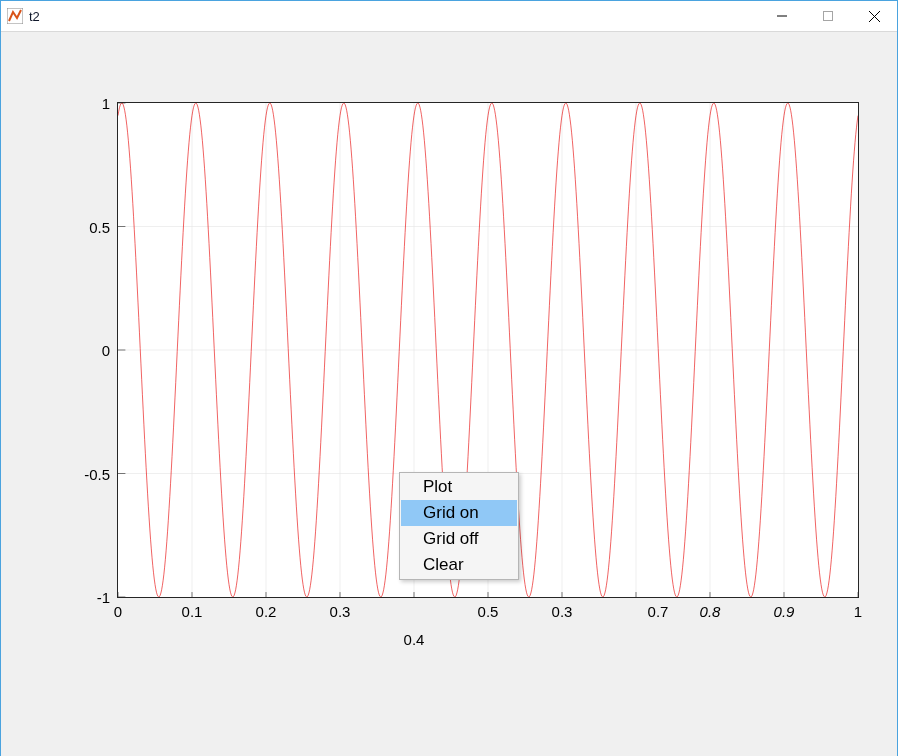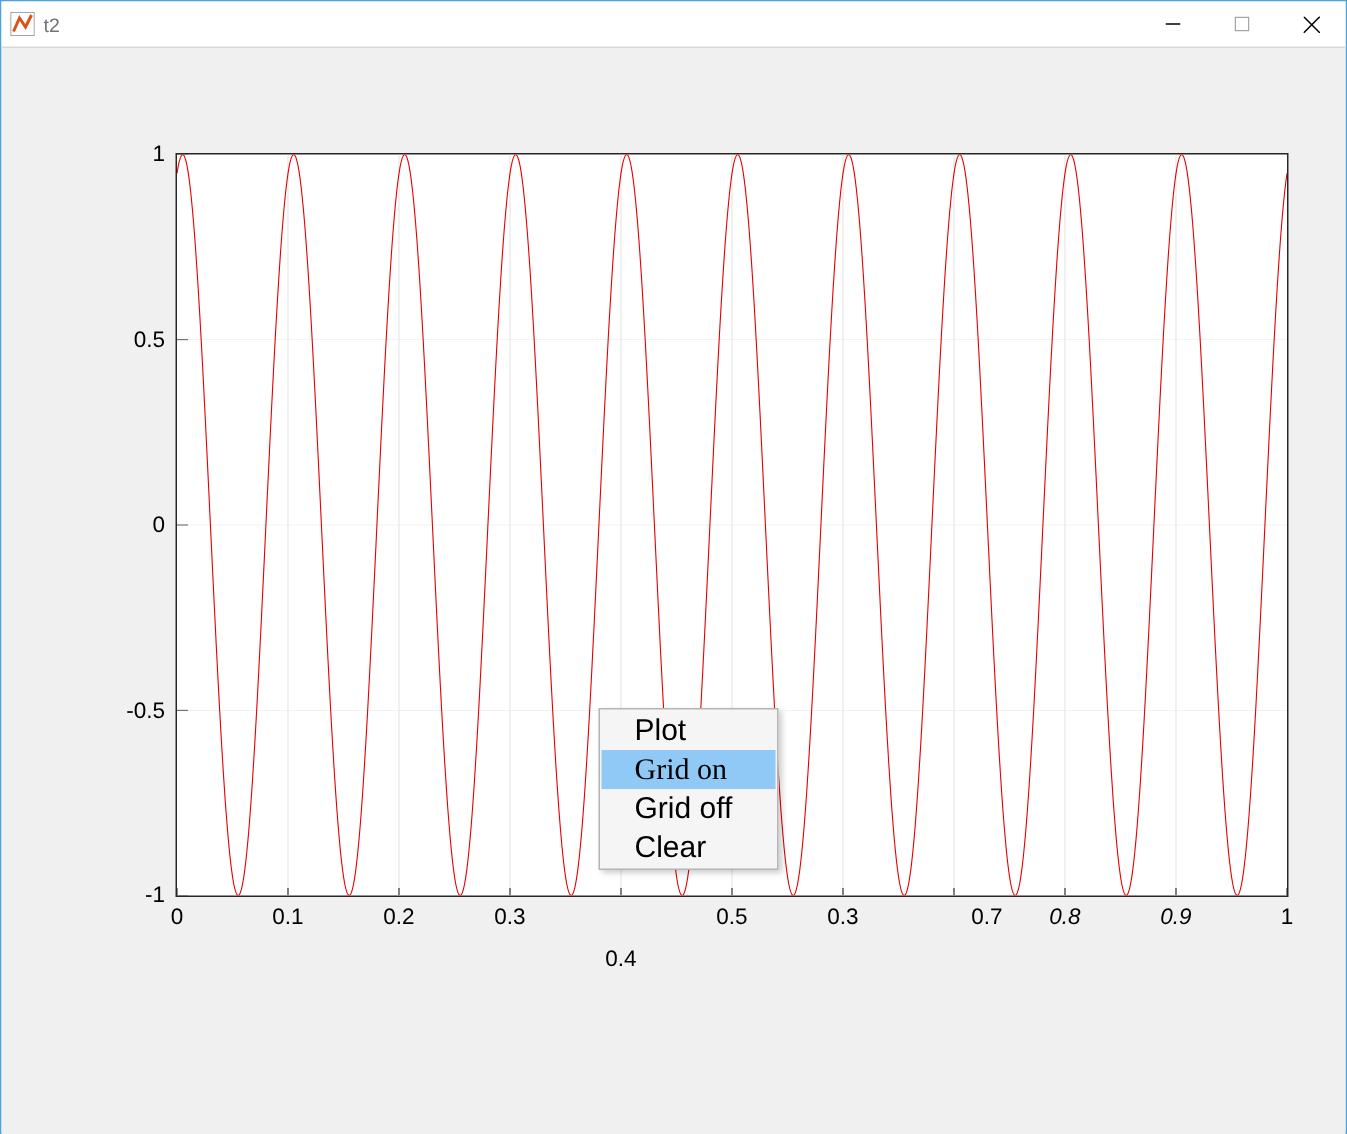--- a/index.html
+++ b/index.html
@@ -30,21 +30,21 @@
   }
   .title-icon {
     width: 16px;
     height: 16px;
     margin-right: 6px;
     flex: none;
   }
   .title-text {
     flex: 1;
     font-size: 13px;
-    color: #737373;
+    color: #0f172a;
   }
   .winbtn {
     width: 46px;
     height: 30px;
     display: flex;
     align-items: center;
     justify-content: center;
     font-family: Arial, sans-serif;
   }
   .winbtn svg { display: block; }
@@ -89,32 +89,31 @@
   .tick { stroke: #262626; stroke-width: 1; }
   
   .ctx {
     position: absolute;
     left: 398px;
     top: 440px;
     width: 116px;
     background: #f5f5f5;
     border: 1px solid #b5b5b5;
     box-shadow: 2px 2px 4px rgba(0,0,0,.2);
-    font-size: 20px;
+    font-size: 17px;
     padding: 1px;
   }
   .ctx-item {
     padding: 2px 8px 2px 22px;
     color: #000;
     cursor: default;
     line-height: 22px;
   }
   .ctx-item.selected {
     background: #90c8f6;
-    font-family: Liberation Serif, serif;
   }
 </style>
 </head>
 <body>
 
 <div class="window">
 
   <div class="titlebar">
     <span class="title-icon">
       <svg viewBox="0 0 16 16" width="16" height="16">

